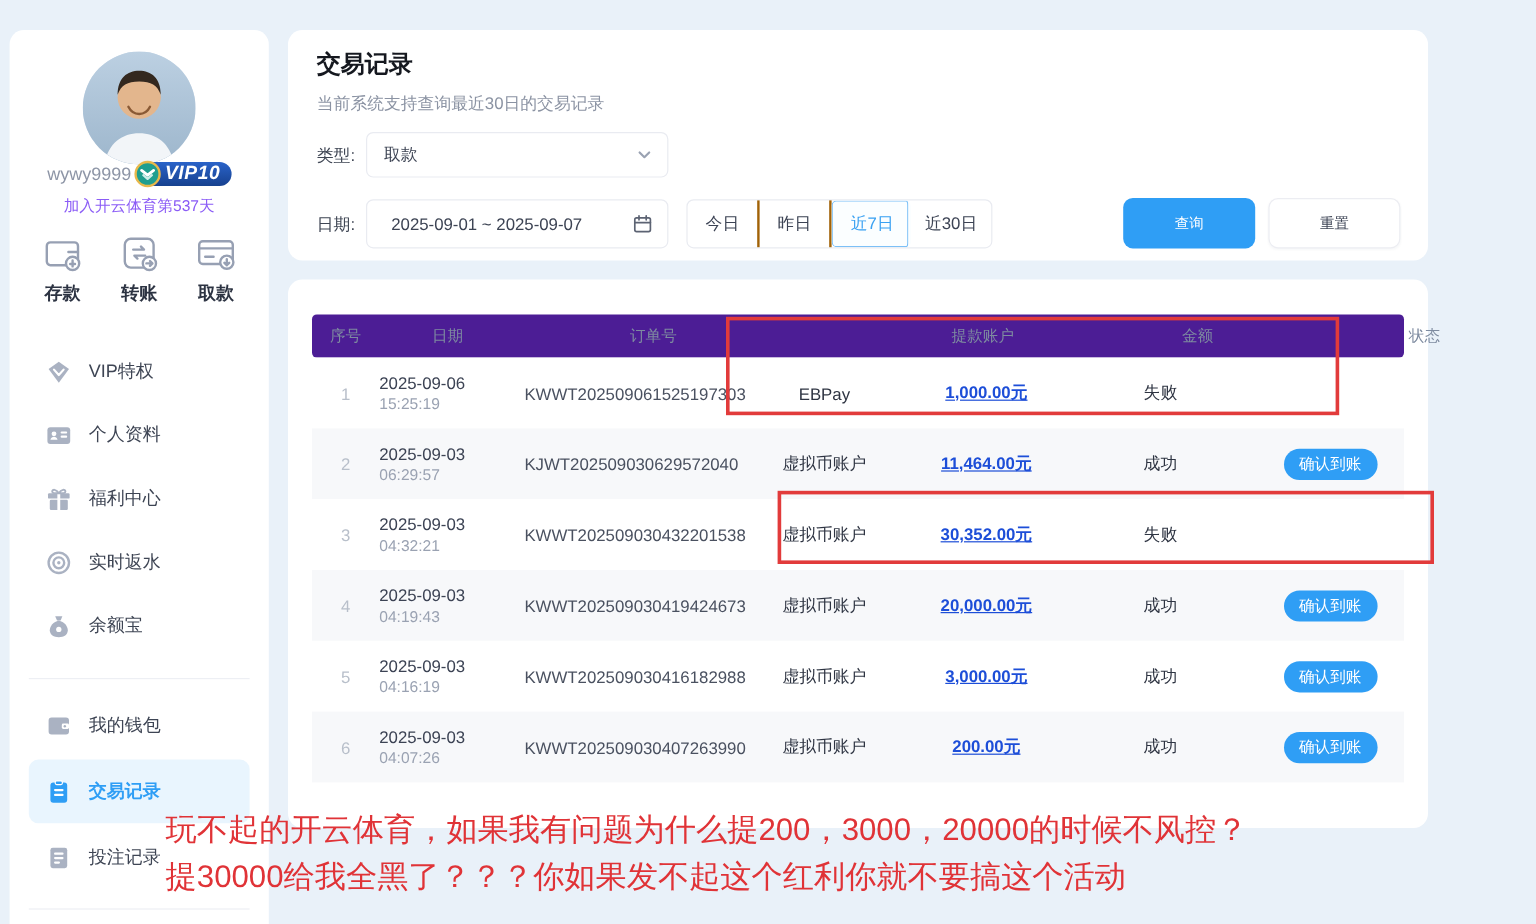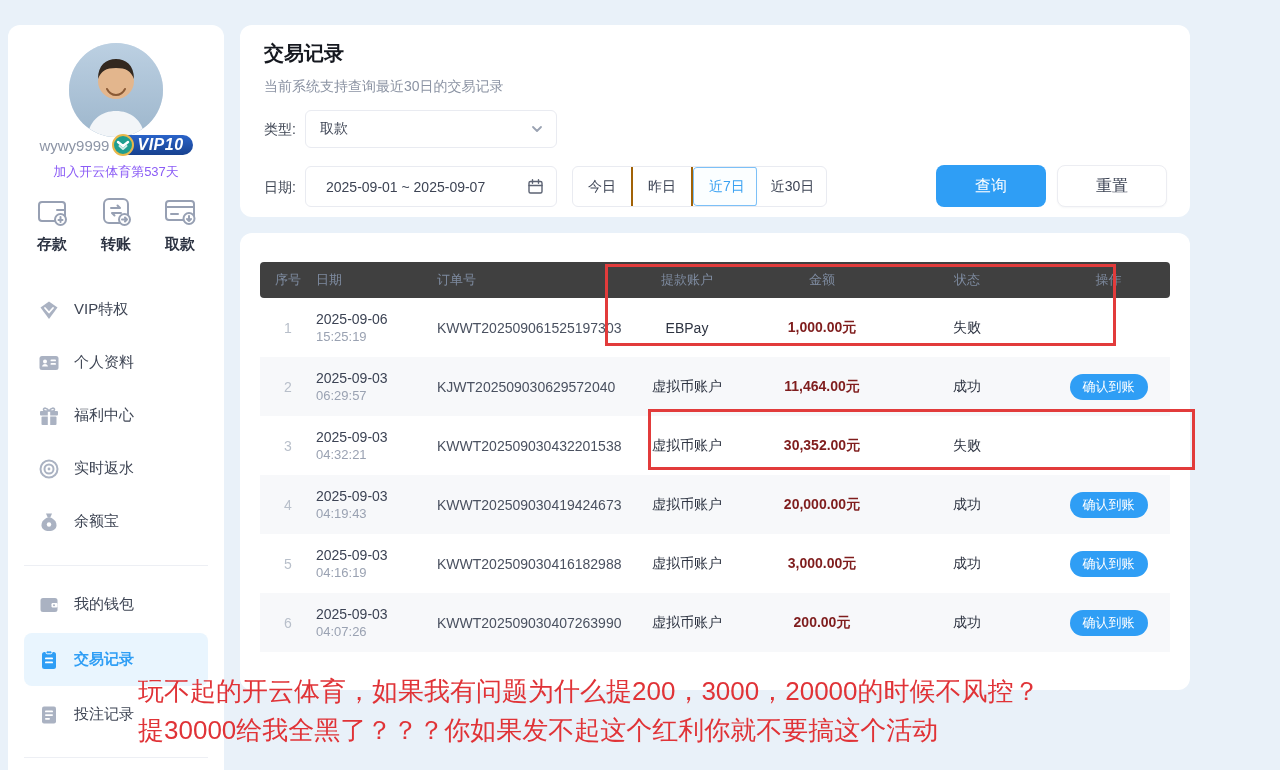--- a/index.html
+++ b/index.html
@@ -46,37 +46,37 @@
   .select-box { position:absolute; left:65px; top:85px; width:252px; height:38px; border:1px solid #e9ebf1; border-radius:6px; background:#fff; display:flex; align-items:center; justify-content:space-between; padding:0 12px 0 14px; cursor:pointer; }
   .select-value { font-size:14px; color:#3d4454; }
   .chev { width:14px; height:14px; color:#9aa2b2; }
   .date-box { position:absolute; left:65px; top:141px; width:252px; height:41px; border:1px solid #e9ebf1; border-radius:6px; background:#fff; display:flex; align-items:center; justify-content:space-between; padding:0 12px 0 20px; cursor:pointer;gap:36px; }
   .date-value { font-size:14px; color:#3d4454; }
   .cal { width:17px; height:17px; color:#5c6373; }
   .range-group { position:absolute; left:332px; top:141px; height:41px; display:flex; border:1px solid #e9ebf1; border-radius:6px; background:#fff; overflow:visible; }
   .range-item { min-width:60px; padding:0 12px; display:flex; align-items:center; justify-content:center; font-size:14px; color:#3c4354; border-right:2px solid #a16207; cursor:pointer; }
   .range-item:last-child { border-right:none; }
   .range-item.active { color:#3aa1f2; box-shadow:inset 0 0 0 1px #7cc0f7; border-right-color:transparent; background:#fbfeff; border-radius:4px;padding-left:16px; }
-  .btn { position:absolute; top:140px; width:110px; height:42px; border-radius:8px; font-size:16px; display:flex; align-items:center; justify-content:center; cursor:pointer; border:none; font-family:inherit; }
+  .btn { position:absolute; top:140px; width:110px; height:42px; border-radius:8px; font-size:12px; display:flex; align-items:center; justify-content:center; cursor:pointer; border:none; font-family:inherit; }
   .btn-search { left:696px; background:#2f9ef5; color:#fff; }
   .btn-reset { left:817px; background:#fff; color:#3c4354; border:1px solid #ecedf2; box-shadow:0 1px 2px rgba(30,40,70,.04); }
 
   
-  .thead { position:absolute; left:20px; top:29px; width:910px; height:36px; background:#404040; border-radius:4px; display:grid; grid-template-columns:56px 121px 180px 140px 130px 160px 1fr; align-items:center; }
+  .thead { position:absolute; left:20px; top:29px; width:910px; height:36px; background:#4c1d95; border-radius:4px; display:grid; grid-template-columns:56px 121px 180px 140px 130px 160px 1fr; align-items:center;gap:44px; }
   .thead .hc { font-size:13px; color:#7e8ba0; }
   .tbody { position:absolute; left:20px; top:65px; width:910px; }
   .trow { height:59px; display:grid; grid-template-columns:56px 121px 180px 140px 130px 160px 1fr; align-items:center; background:#fff; }
   .trow.alt { background:#f7f8fa; }
   .c-center { text-align:center; }
   .idx { text-align:center; font-size:14px; color:#b8bfca; }
   .d1 { font-size:14px; color:#3c4354; }
   .d2 { font-size:13px; color:#9aa2b2; margin-top:2px; }
   .order { font-size:14px; color:#4a5160; }
   .acct { text-align:center; font-size:14px; color:#2e3442; }
-  .amt { text-align:center; font-size:14px; font-weight:700; color:#7f1d1d; }
+  .amt { text-align:center; font-size:14px; font-weight:700; color:#1d4ed8;text-decoration:underline; }
   .status { text-align:center; font-size:14px; color:#2e3442; }
   .act { text-align:center; }
   .confirm-btn { background:#2f9ef5; color:#fff; font-size:13px; border:none; border-radius:17px; padding:4px 13px; cursor:pointer; font-family:inherit; }
 
   
   .red-rect { position:absolute; border:3px solid #e23b3b; z-index:5; pointer-events:none; }
   .rect1 { left:605px; top:264px; width:511px; height:82px; }
   .rect2 { left:648px; top:409px; width:547px; height:61px; }
   .overlay-text { position:absolute; left:138px; top:672px; z-index:6; color:#e03337; font-size:26px; line-height:39px; font-weight:500; pointer-events:none; white-space:nowrap; }
 </style>

